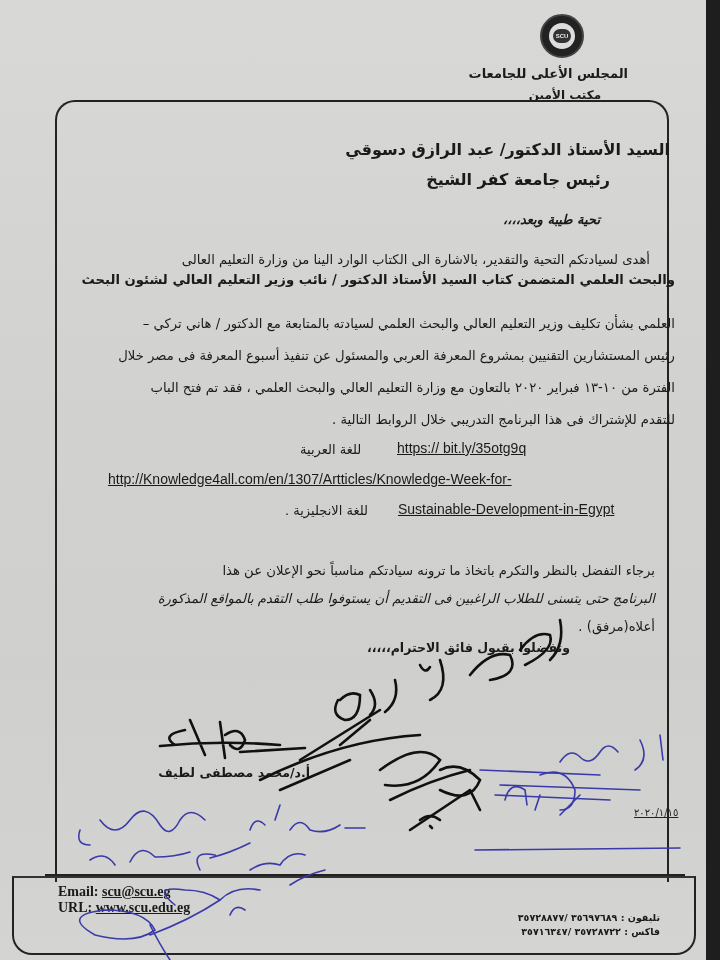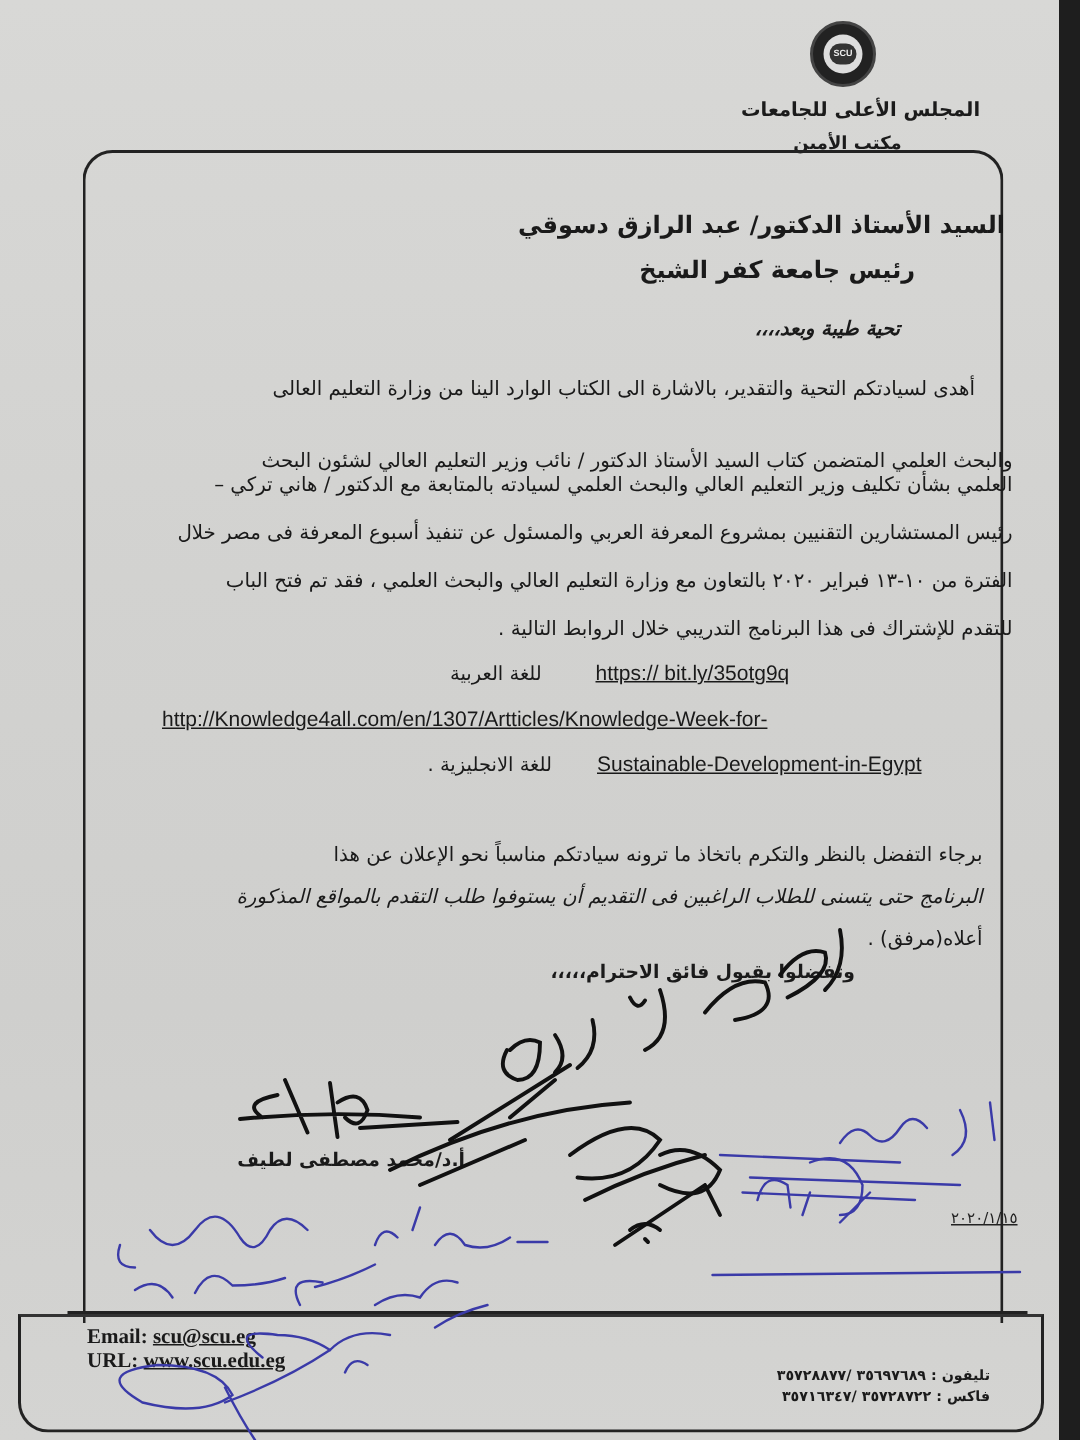--- a/index.html
+++ b/index.html
@@ -32,21 +32,21 @@
     }
     .logo-inner span {
       width:18px; height:14px; border-radius:7px; background:#333; color:#eee;
       font-size:6px; font-weight:bold; line-height:14px; text-align:center;
       font-family:"Liberation Sans", sans-serif;
     }
     .hdr-text {
       position:absolute; direction:rtl; color:#1b1b1b; font-weight:bold;
       font-family:"DejaVu Sans", sans-serif;
     }
-    .hdr1 { left:494px; top:66px; width:180px; font-size:13px; text-align:left; }
+    .hdr1 { left:448px; top:66px; width:180px; font-size:13px; text-align:right; }
     .hdr2 { left:520px; top:88px; width:90px; font-size:12px; text-align:center; }
 
     
     .frame {
       position:absolute; left:55px; top:100px; width:610px; height:780px;
       border:2px solid #222; border-radius:20px 20px 0 0; border-bottom:none;
     }
     .footer-frame {
       position:absolute; left:12px; top:876px; width:680px; height:75px;
       border:2px solid #222; border-top:2px solid #333; border-radius:0 0 20px 20px;
@@ -109,21 +109,21 @@
 
   <div class="frame"></div>
   <div class="footer-topline"></div>
   <div class="footer-frame"></div>
 
   <div class="txt addr1">السيد الأستاذ الدكتور/ عبد الرازق دسوقي</div>
   <div class="txt addr2">رئيس جامعة كفر الشيخ</div>
   <div class="txt greet">تحية طيبة وبعد،،،،</div>
 
   <div class="txt para" style="top:244px;"><span style="padding-right:25px;display:inline-block">أهدى لسيادتكم التحية والتقدير، بالاشارة الى الكتاب الوارد الينا من وزارة التعليم العالى</span></div>
-  <div class="txt para" style="top:292px;">والبحث العلمي المتضمن كتاب السيد الأستاذ الدكتور / نائب وزير التعليم العالي لشئون البحث</div>
+  <div class="txt para" style="top:264px;font-weight:bold;">والبحث العلمي المتضمن كتاب السيد الأستاذ الدكتور / نائب وزير التعليم العالي لشئون البحث</div>
   <div class="txt para" style="top:308px;">العلمي بشأن تكليف وزير التعليم العالي والبحث العلمي لسيادته بالمتابعة مع الدكتور / هاني تركي –</div>
   <div class="txt para" style="top:340px;">رئيس المستشارين التقنيين بمشروع المعرفة العربي والمسئول عن تنفيذ أسبوع المعرفة فى مصر خلال</div>
   <div class="txt para" style="top:372px;">الفترة من ١٠-١٣ فبراير ٢٠٢٠ بالتعاون مع وزارة التعليم العالي والبحث العلمي ، فقد تم فتح الباب</div>
   <div class="txt para" style="top:404px;">للتقدم للإشتراك فى هذا البرنامج التدريبي خلال الروابط التالية .</div>
 
   <span class="link" style="left:397px; top:440px;">https:// bit.ly/35otg9q</span>
   <span class="lang" style="left:300px; top:442px;">للغة العربية</span>
   <span class="link" style="left:108px; top:471px;">http://Knowledge4all.com/en/1307/Artticles/Knowledge-Week-for-</span>
   <span class="link" style="left:398px; top:501px;">Sustainable-Development-in-Egypt</span>
   <span class="lang" style="left:285px; top:503px;">للغة الانجليزية .</span>

